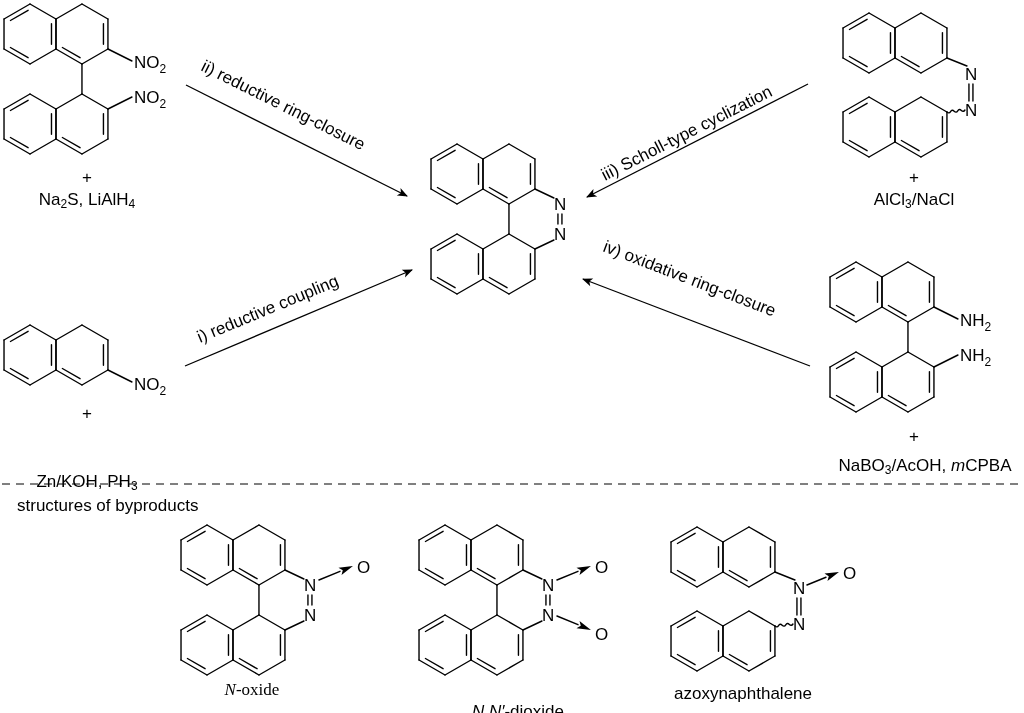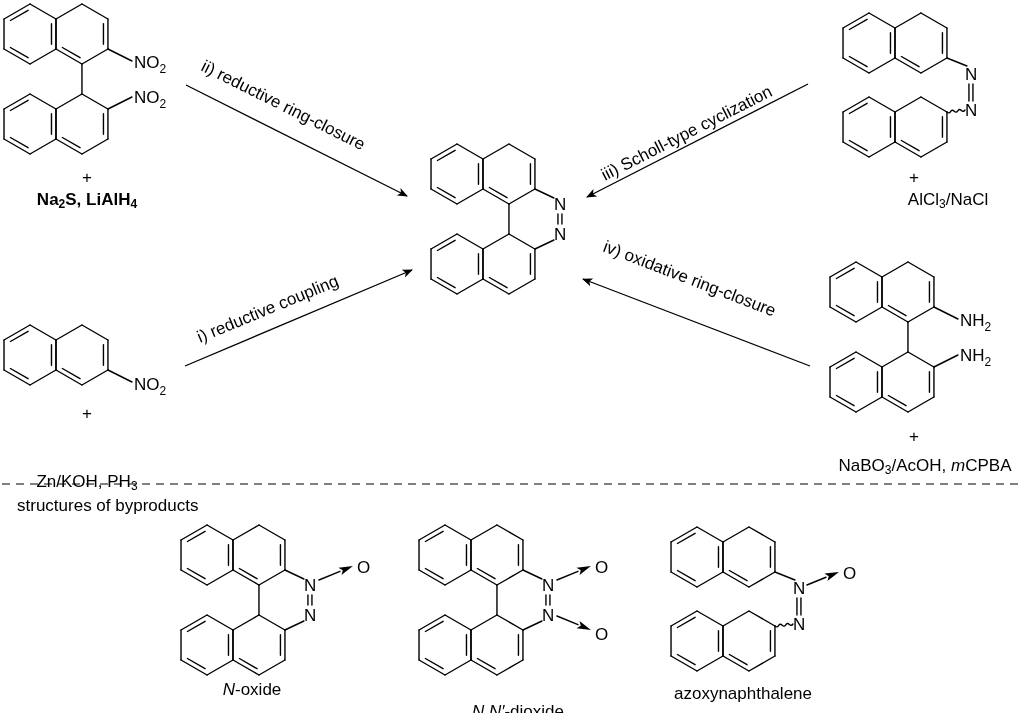--- a/index.html
+++ b/index.html
@@ -364,28 +364,28 @@
 
   <text class="lbl" transform="translate(200,70) rotate(26.5)">ii) reductive ring-closure</text>
   <text class="lbl" transform="translate(605,181) rotate(-27)">iii) Scholl-type cyclization</text>
   <text class="lbl" transform="translate(200,343) rotate(-22.5)">i) reductive coupling</text>
   <text class="lbl" transform="translate(602,251) rotate(21)">iv) oxidative ring-closure</text>
 
   <line class="dash" x1="2" y1="484" x2="1022" y2="484"></line>
 </svg>
 
 <div class="abs center" style="left:87px;top:168px;">+</div>
-<div class="abs center" style="left:87px;top:190px;font-weight:bold;">Na<sub>2</sub>S, LiAlH<sub>4</sub></div>
+<div class="abs center" style="left:87px;top:190px;">Na<sub>2</sub>S, LiAlH<sub>4</sub></div>
 
 <div class="abs center" style="left:914px;top:168px;">+</div>
-<div class="abs center" style="left:948px;top:190px;">AlCl<sub>3</sub>/NaCl</div>
+<div class="abs center" style="left:914px;top:190px;">AlCl<sub>3</sub>/NaCl</div>
 
 <div class="abs center" style="left:87px;top:404px;">+</div>
 <div class="abs center" style="left:87px;top:427px;margin-top:45px;">Zn/KOH, PH<sub>3</sub></div>
 
 <div class="abs center" style="left:914px;top:427px;">+</div>
 <div class="abs center" style="left:925px;top:456px;">NaBO<sub>3</sub>/AcOH, <span class="it">m</span>CPBA</div>
 
 <div class="abs" style="left:17px;top:496px;">structures of byproducts</div>
 
-<div class="abs center" style="left:252px;top:680px;"><span class="it">N</span><span>-oxide</span></div>
+<div class="abs center" style="left:252px;top:680px;font-family:Liberation Serif, serif;"><span class="it">N</span><span>-oxide</span></div>
 <div class="abs center" style="left:518px;top:654px;margin-top:48px;"><span class="it">N,N′</span><span>-dioxide</span></div>
 <div class="abs center" style="left:743px;top:684px;"><span>azoxynaphthalene</span></div>
 
 </body></html>

